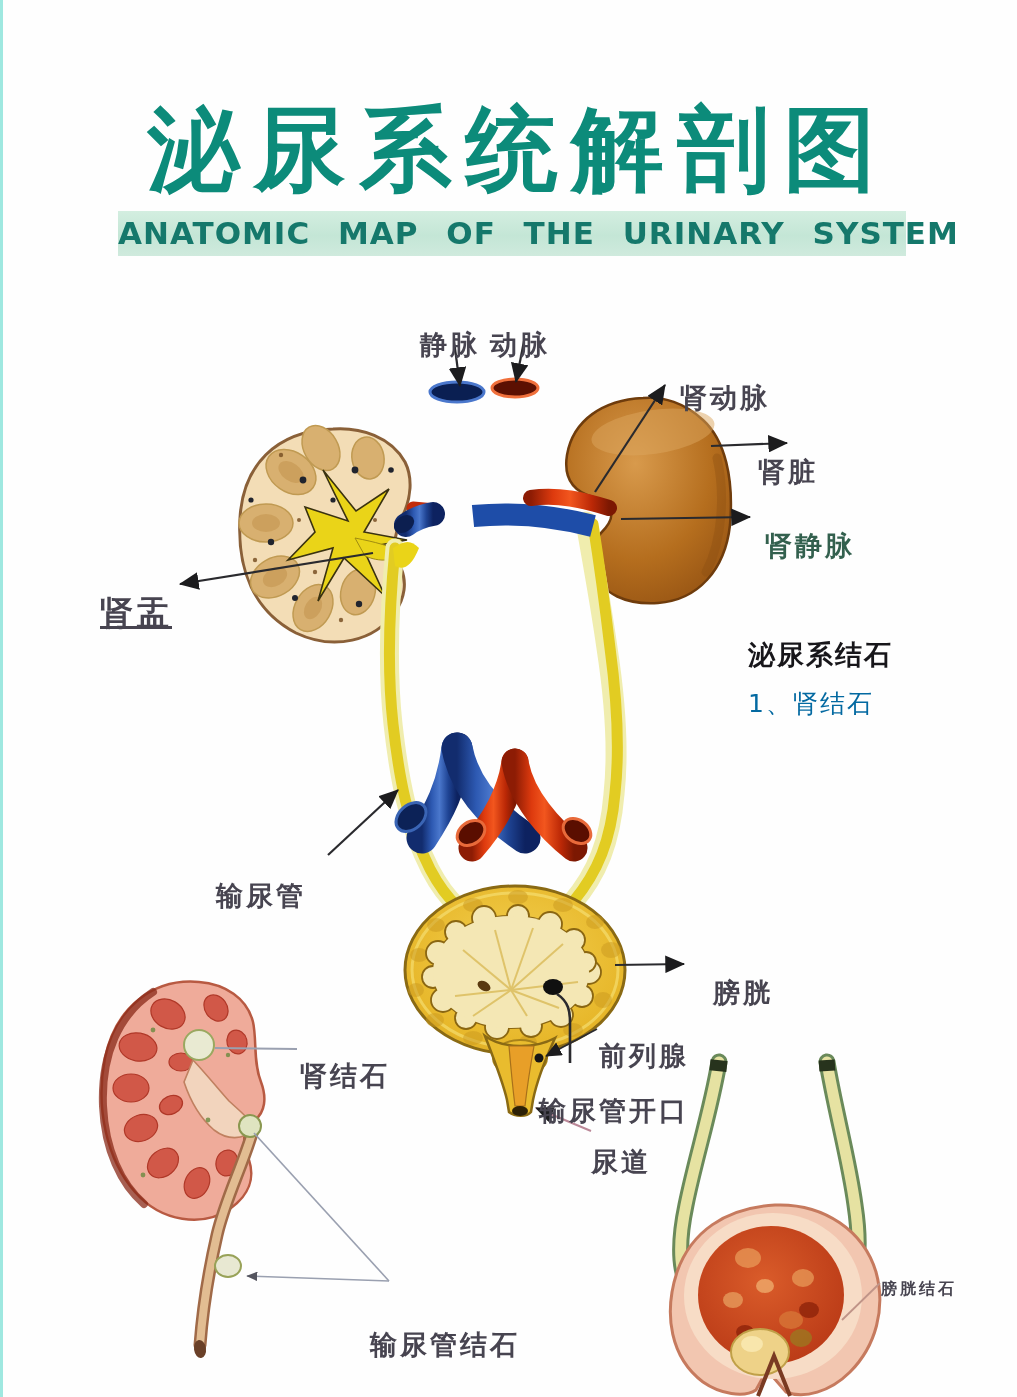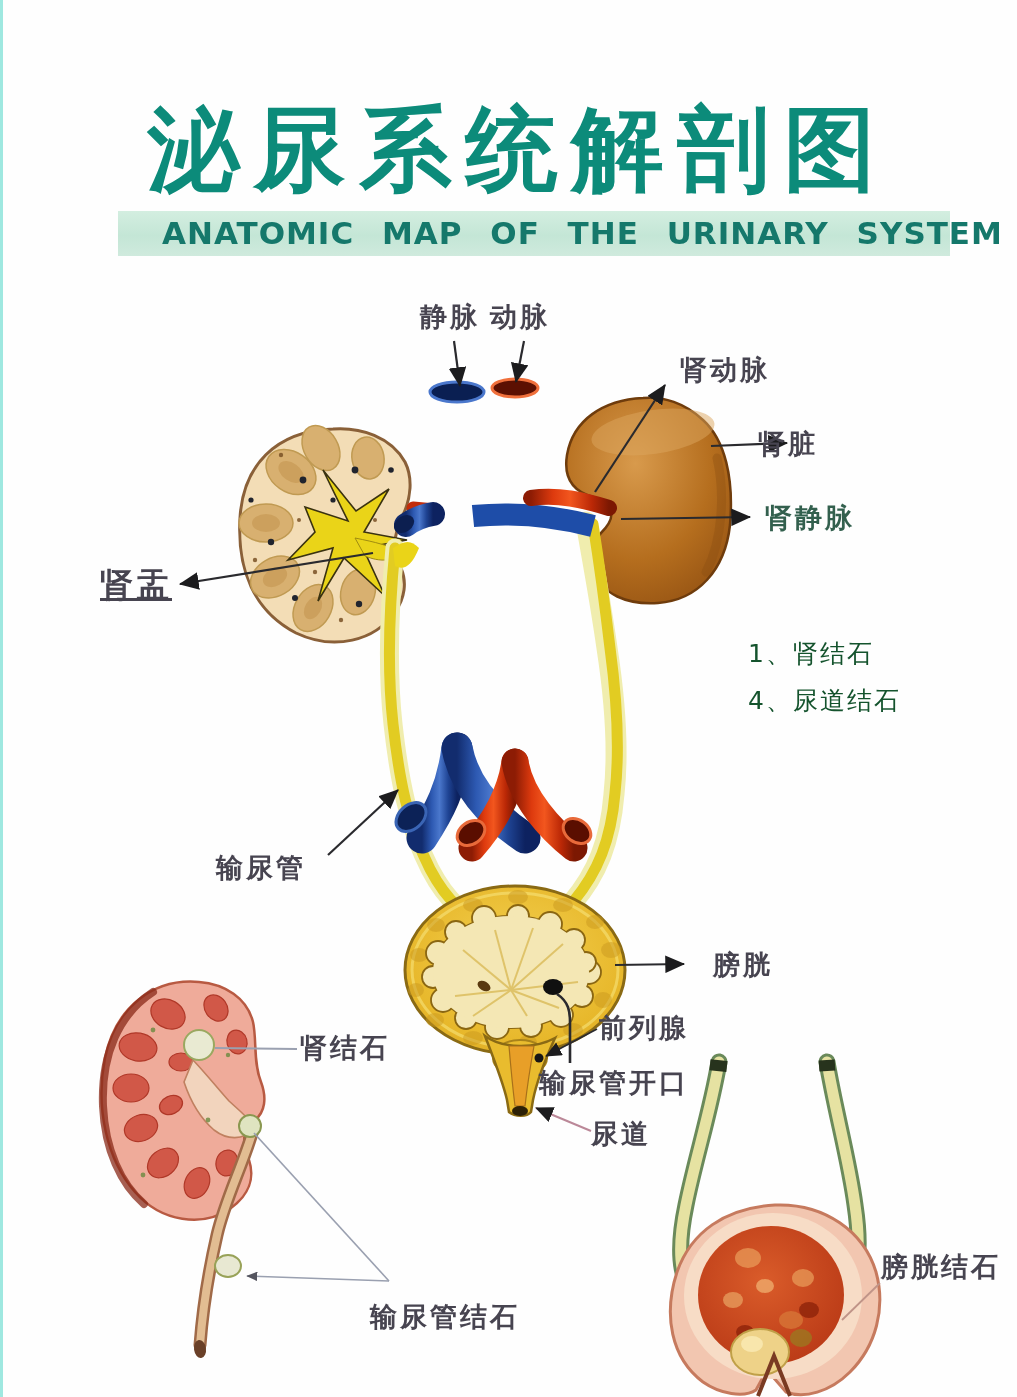--- a/index.html
+++ b/index.html
@@ -10,37 +10,37 @@
   }
   .title{
     position:absolute;left:0;top:88px;width:100%;text-align:center;
     font-size:92px;font-weight:800;color:#0c8b7a;letter-spacing:14px;
     text-indent:14px;white-space:nowrap;
   }
   .banner{
     position:absolute;left:115px;top:211px;width:788px;height:45px;
     background:linear-gradient(180deg,#d3eee0 0%,#c4e6d6 55%,#cfeadd 100%);
     color:#15786b;font-size:31px;font-weight:bold;letter-spacing:1px;
-    word-spacing:16px;text-align:center;line-height:45px;white-space:nowrap;padding-left:44px;
+    word-spacing:16px;text-align:center;line-height:45px;white-space:nowrap;
   }
   .artsvg{position:absolute;left:0;top:0;}
   .lbl{
     position:absolute;font-size:27px;font-weight:600;color:#474450;
-    letter-spacing:3px;white-space:nowrap;line-height:1.1;
+    letter-spacing:3px;white-space:nowrap;line-height:1.1;margin-top:28px;
   }
   .lbl.green{color:#33604e;text-align:center;}
   .lbl.big{font-size:33px;text-decoration:underline;}
-  .lbl.small{font-size:27px;}
+  .lbl.small{font-size:16px;}
   .stonelist{position:absolute;left:745px;top:637px;}
   .stonelist .sl-title{
     font-size:27px;font-weight:bold;color:#17161a;letter-spacing:2px;
     margin-bottom:14px;white-space:nowrap;
   }
   .stonelist .sl-item{
-    font-size:25px;color:#14532d;letter-spacing:2px;margin-bottom:14px;
+    font-size:25px;color:#0369a1;letter-spacing:2px;margin-bottom:14px;
     white-space:nowrap;font-weight:500;
   }
 </style>
 </head>
 <body>
 
 <div class="poster">
 
   <div class="title">泌尿系统解剖图</div>
   <div class="banner">
@@ -314,17 +314,17 @@
   <div class="lbl" style="left:213px;top:853px">输尿管</div>
   <div class="lbl" style="left:710px;top:950px">膀胱</div>
   <div class="lbl" style="left:596px;top:1013px">前列腺</div>
   <div class="lbl" style="left:536px;top:1068px">输尿管开口</div>
   <div class="lbl" style="left:588px;top:1119px">尿道</div>
   <div class="lbl" style="left:297px;top:1033px">肾结石</div>
   <div class="lbl" style="left:367px;top:1302px">输尿管结石</div>
   <div class="lbl small" style="left:878px;top:1252px">膀胱结石</div>
 
   <div class="stonelist">
+    <div class="sl-title">泌尿系结石</div>
     <div class="sl-item">1、肾结石</div>
-    <div class="sl-item">4、尿道结石</div>
   </div>
 
 </div>
 
 </body></html>

